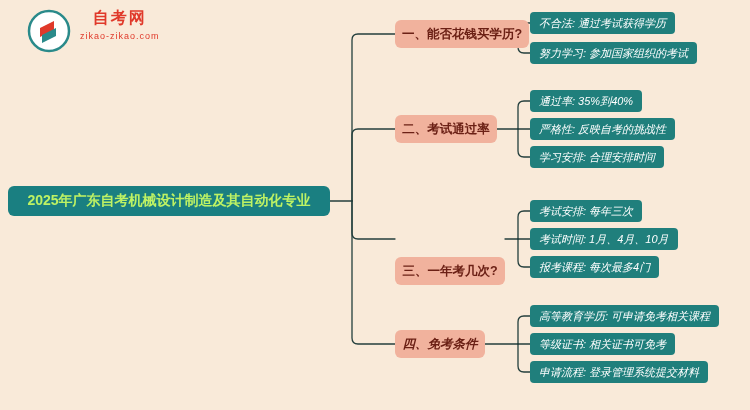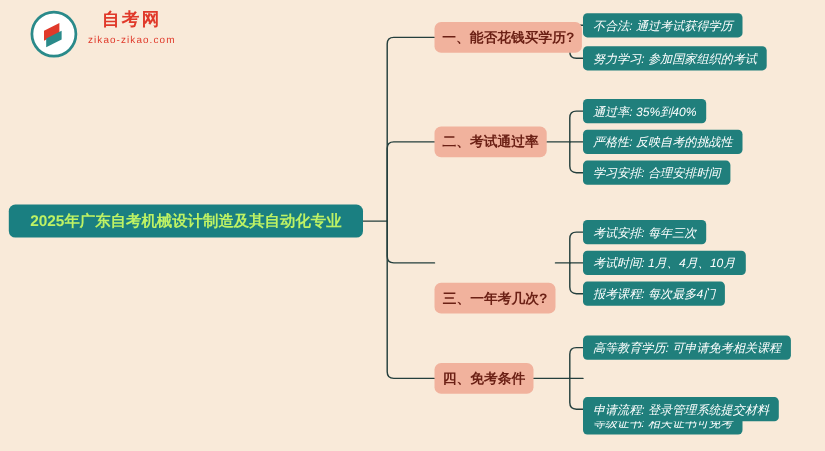--- a/index.html
+++ b/index.html
@@ -15,29 +15,29 @@
     background:#1a7f81;color:#bef264;font-weight:bold;font-size:14px;
     border-radius:6px;
   }
   .branch{
     height:28px;background:#f1b29d;color:#6b2015;font-weight:bold;font-size:12.5px;
     border-radius:6px;padding:0 8px;
   }
   .b1{left:395px;top:20px;width:134px;}
   .b2{left:395px;top:115px;width:102px;}
   .b3{left:395px;top:225px;width:110px;margin-top:32px;}
-  .b4{left:395px;top:330px;width:90px;}
+  .b4{left:395px;top:330px;width:90px;font-style:italic;}
   .item{
     height:22px;background:#207f7c;color:#ffffff;font-size:11px;
     border-radius:4px;padding:0 9px;justify-content:flex-start;left:530px;font-style:italic;
   }
   .i1a{top:12px;}  .i1b{top:42px;}
   .i2a{top:90px;}  .i2b{top:118px;text-align:right;} .i2c{top:146px;}
   .i3a{top:200px;} .i3b{top:228px;text-align:center;} .i3c{top:256px;}
-  .i4a{top:305px;} .i4b{top:333px;margin-top:40px;} .i4c{top:361px;}
+  .i4a{top:305px;} .i4b{top:333px;} .i4c{top:361px;}
   .logo{position:absolute;left:26px;top:8px;z-index:1;display:flex;align-items:flex-start;gap:8px;cursor:pointer;}
   .logo-text{display:flex;flex-direction:column;align-items:center;}
   .logo-name{color:#e0392a;font-size:16px;font-weight:bold;letter-spacing:2px;}
   .logo-url{color:#e0392a;font-size:9px;letter-spacing:1px;margin-top:2px;}
 </style>
 </head>
 <body>
 
 <svg class="connectors" width="750" height="410" viewBox="0 0 750 410">
   <g fill="none" stroke="#243f3d" stroke-width="1.3" stroke-linecap="round">

